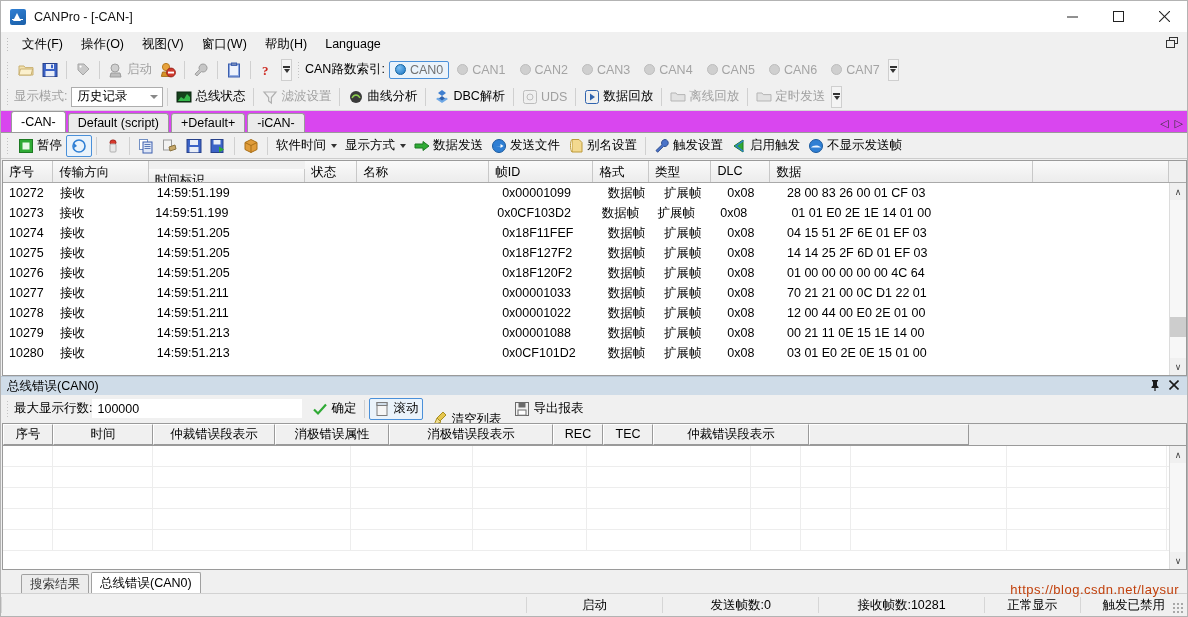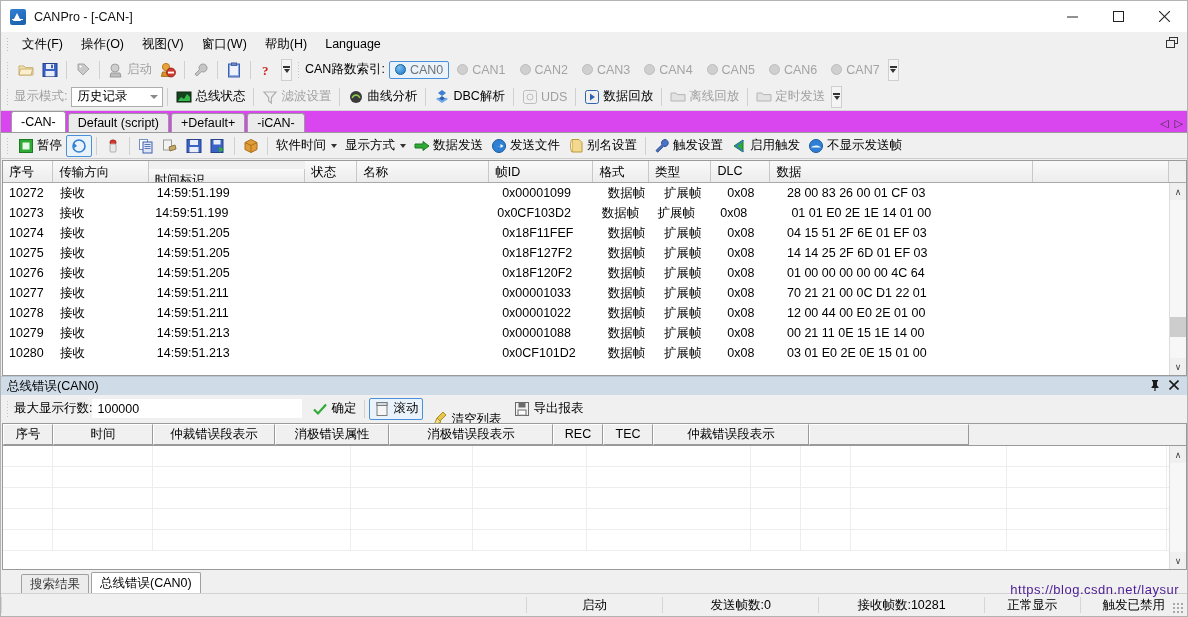--- a/index.html
+++ b/index.html
@@ -149,21 +149,21 @@
 
   
   .statusbar { height:23px; background:#f0f0f0; border-top:1px solid #d2d2d2;
                display:flex; align-items:center; flex:0 0 auto; position:relative;}
   .sseg { font-size:12.5px; text-align:center; padding:0 10px;
           border-left:1px solid #d6d6d6; height:16px; line-height:16px; white-space:nowrap;}
   .sseg:first-child { border-left:none; }
   .resize-grip { position:absolute; right:3px; bottom:2px; width:12px; height:12px;
                  background-image:radial-gradient(#a8a8a8 40%, transparent 41%);
                  background-size:4px 4px; }
-  .watermark { position:absolute; right:8px; top:-12px; font-size:13px; color:#4c1d95;
+  .watermark { position:absolute; right:8px; top:-12px; font-size:13px; color:#c2410c;
                letter-spacing:.5px; pointer-events:none; white-space:nowrap;}
 </style>
 </head>
 <body>
 
 <div id="app">
 
   <div class="titlebar">
     <div class="title-ico"></div>
     <div class="title-text">CANPro - [-CAN-]</div>

